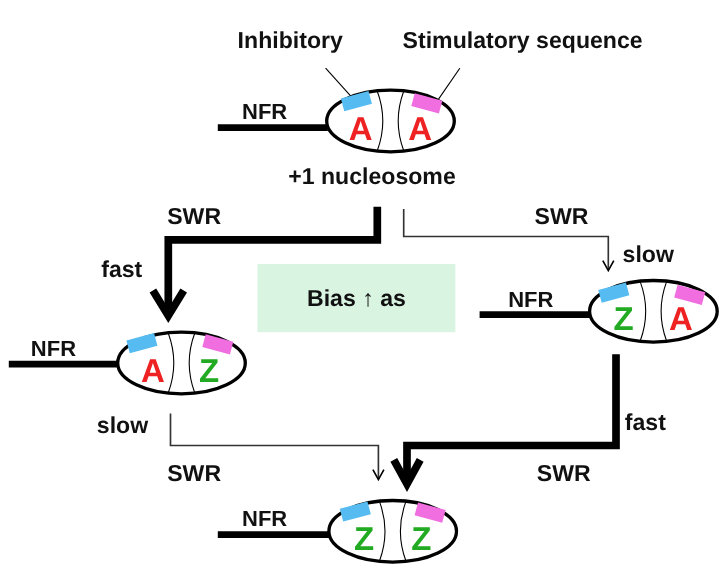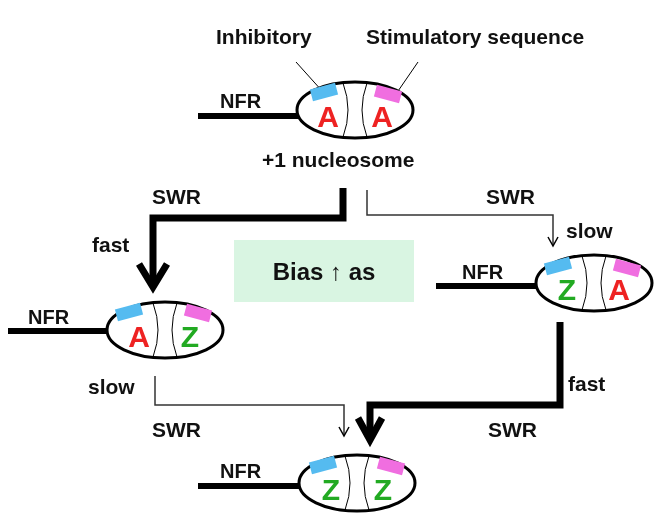--- a/index.html
+++ b/index.html
@@ -4,21 +4,21 @@
 <style>
   html, body { margin: 0; padding: 0; background: #ffffff; }
   body { width: 661px; height: 523px; position: relative; overflow: hidden;
          font-family: "Liberation Sans", sans-serif; }
   svg { position: absolute; left: 0; top: 0; }
   .lbl { font-family: "Liberation Sans", sans-serif; font-weight: bold; fill: #111111; }
   .letter { font-family: "Liberation Sans", sans-serif; font-weight: bold; }
   .bias-box { position: absolute; left: 234px; top: 240px; width: 180px; height: 62px;
               background: #d9f5e2; display: flex; flex-direction: column;
               align-items: center; justify-content: center;
-              font-weight: bold; font-size: 24px; color: #111; line-height: 27px; }
+              font-weight: bold; font-size: 21px; color: #111; line-height: 27px; }
 </style>
 </head>
 <body>
 
 <svg width="661" height="523" viewBox="0 0 661 523">
   <defs>
     <g id="nuc">
 
       <ellipse cx="0" cy="0" rx="58" ry="28" fill="#ffffff" stroke="#000" stroke-width="3"></ellipse>
       <path d="M -12 -27 Q -2 0 -12 27" fill="none" stroke="#000" stroke-width="1"></path>

